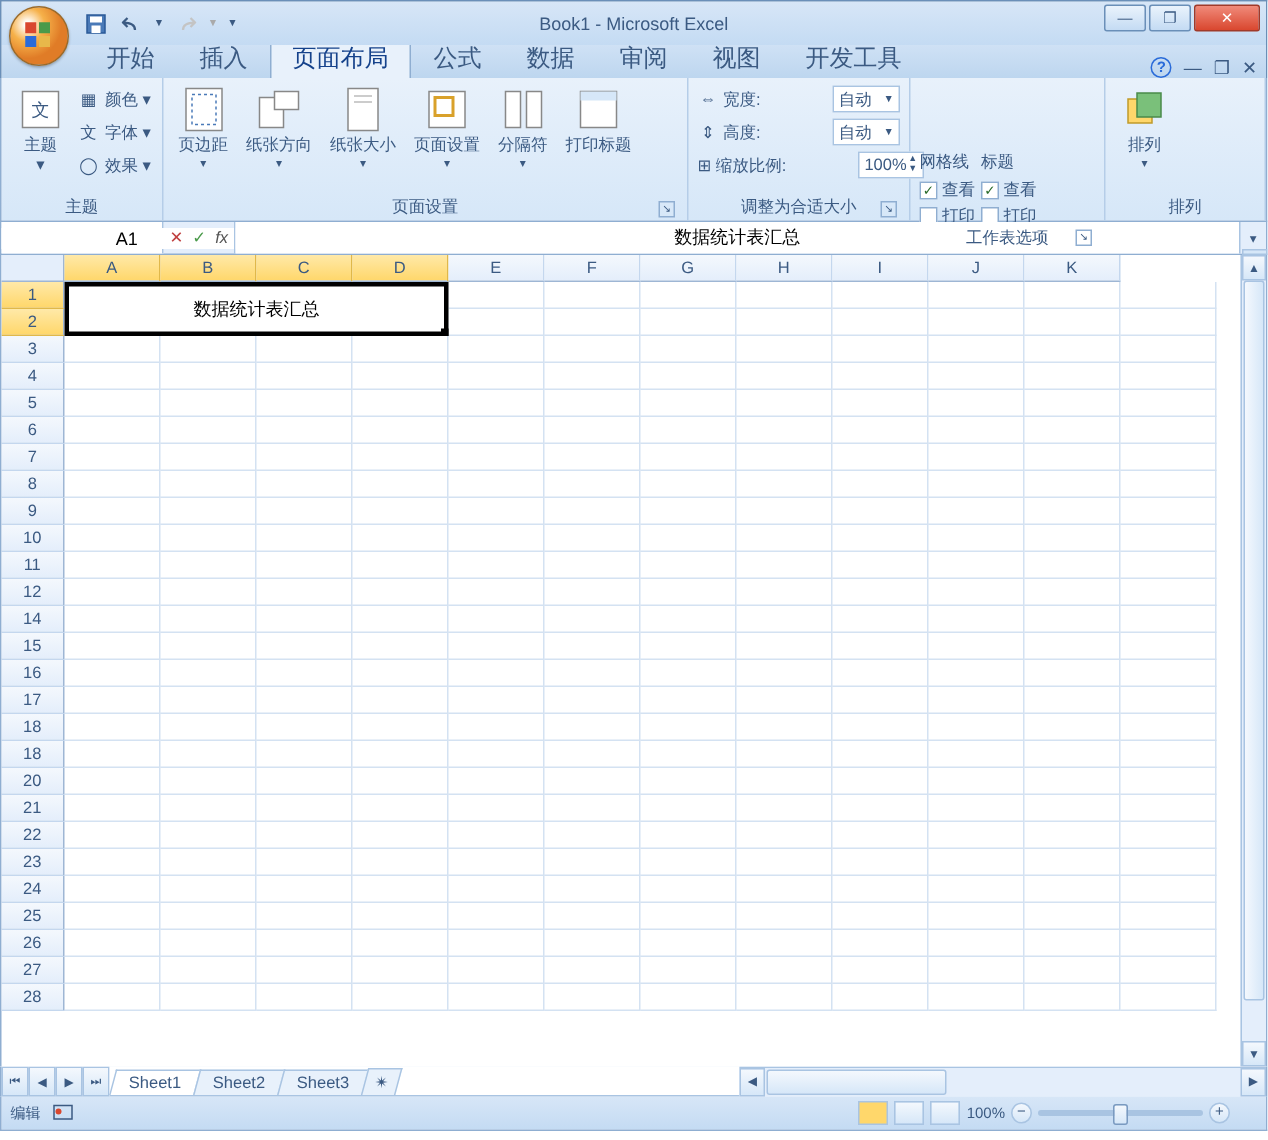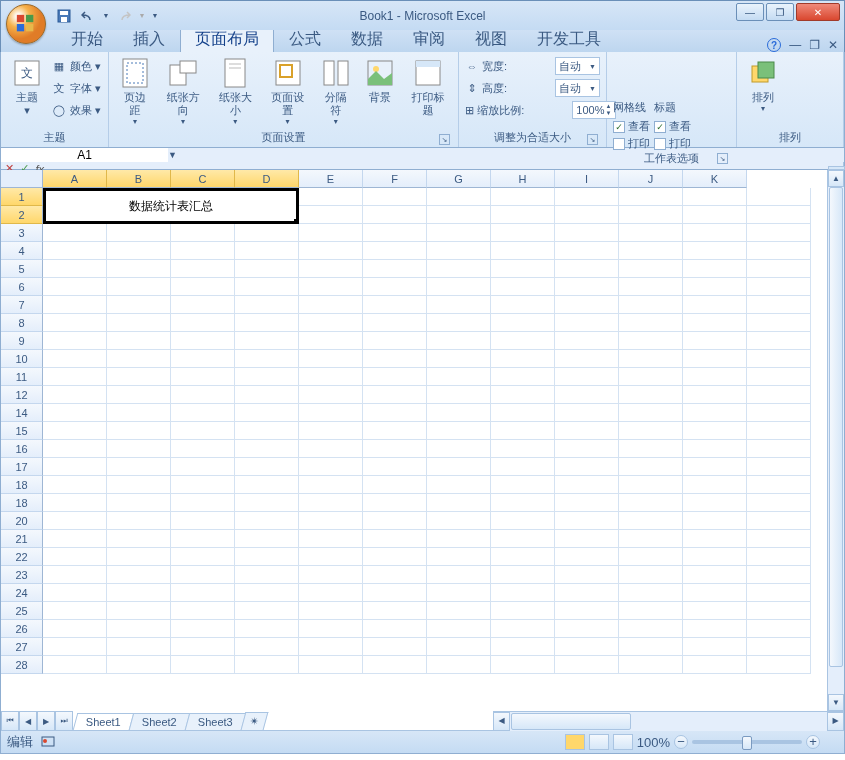--- a/index.html
+++ b/index.html
@@ -40,21 +40,21 @@
 .scale-val { width: 50px; height: 18px; border: 1px solid #a9c4e2; background: #fff; font-size: 11px; padding: 0 3px; display: flex; align-items: center; justify-content: space-between; margin-left: 45px; }
 .spin { display: flex; flex-direction: column; }
 .spin i { width: 8px; height: 7px; font-size: 6px; line-height: 6px; text-align: center; color: #3b5a82; font-style: normal; }
 
 .chk-col { display: flex; flex-direction: column; gap: 2px; padding-top: 2px; }
 .chk-col-header { font-size: 11px; color: #3b5a82; margin-bottom: 2px; margin-top: 43px; }
 .chk-row { display: flex; align-items: center; gap: 3px; font-size: 11px; color: #3b5a82; }
 .chk { width: 12px; height: 12px; border: 1px solid #8faed1; background: #fff; display: flex; align-items: center; justify-content: center; font-size: 9px; color: #2a6b2a; }
 
 
-.fbar { height: 22px; background: #e4eefb; border-left: 1px solid #8faed1; border-right: 1px solid #8faed1; border-bottom: 1px solid #8faed1; display: flex; align-items: stretch; flex-direction: column; }
+.fbar { height: 22px; background: #e4eefb; border-left: 1px solid #8faed1; border-right: 1px solid #8faed1; border-bottom: 1px solid #8faed1; display: flex; align-items: stretch; }
 .namebox { width: 108px; background: #fff; border-right: 1px solid #a9c4e2; display: flex; align-items: center; }
 .namebox input { flex: 1; border: none; padding: 0 6px; font-size: 12px; text-align: center; outline: none; }
 .namebox .dd { width: 14px; text-align: center; font-size: 9px; color: #3b5a82; }
 .fbtns { display: flex; align-items: center; border-right: 1px solid #a9c4e2; padding: 0 4px; gap: 6px; }
 .fbtns span { font-size: 11px; color: #888; }
 .finput { flex: 1; background: #fff; padding: 0 6px; font-size: 12px; display: flex; align-items: center; }
 .finput input { width: 100%; border: none; outline: none; font-size: 12px; text-align: center; }
 .fexp { width: 18px; background: #e4eefb; border-left: 1px solid #a9c4e2; display: flex; align-items: center; justify-content: center; font-size: 9px; color: #3b5a82; }
 
 
@@ -84,21 +84,21 @@
 .sheettab { padding: 2px 10px; font-size: 11px; color: #3b5a82; background: #e8f1fb; border: 1px solid #a9c4e2; border-bottom: none; margin-right: -1px; transform: skewX(-15deg); }
 .sheettab span { display: inline-block; transform: skewX(15deg); }
 .sheettab.active { background: #fff; font-weight: normal; }
 .sheettab.new { padding: 2px 6px; }
 .hsb { flex: 1; display: flex; background: #e4eefb; border-top: 1px solid #a9c4e2; }
 .hsb-l, .hsb-r { width: 17px; background: linear-gradient(#f4f8fd,#d6e7f8); border: 1px solid #a9c4e2; text-align: center; font-size: 8px; line-height: 16px; color: #3b5a82; }
 .hsb-th { flex: 0 0 120px; margin: 1px; background: linear-gradient(#f4f8fd,#d6e7f8); border: 1px solid #a9c4e2; border-radius: 2px; }
 .hsb-track { flex: 1; }
 
 
-.status { height: 23px; background: linear-gradient(#d7e6f7,#c4dbf3); border: 1px solid #8faed1; border-top: none; display: flex; align-items: center; font-size: 13px; color: #3b5a82; padding: 0 6px; gap: 8px; }
+.status { height: 23px; background: linear-gradient(#d7e6f7,#c4dbf3); border: 1px solid #8faed1; border-top: none; display: flex; align-items: center; font-size: 10px; color: #3b5a82; padding: 0 6px; gap: 8px; }
 .status-r { margin-left: auto; display: flex; align-items: center; gap: 4px; }
 .viewbtn { width: 20px; height: 16px; border: 1px solid #a9c4e2; background: linear-gradient(#f4f8fd,#d6e7f8); }
 .viewbtn.active { background: #ffd76b; }
 .zoom-slider { width: 110px; height: 4px; background: #a9c4e2; position: relative; border-radius: 2px; }
 .zoom-slider::after { content: ''; position: absolute; left: 50%; top: -4px; width: 8px; height: 12px; background: linear-gradient(#f4f8fd,#d6e7f8); border: 1px solid #7a9ac0; border-radius: 2px; transform: translateX(-50%); }
 .zoom-pm { width: 14px; height: 14px; border: 1px solid #a9c4e2; border-radius: 50%; background: linear-gradient(#f4f8fd,#d6e7f8); text-align: center; line-height: 12px; }
 </style>
 </head>
 <body>
 
@@ -225,30 +225,20 @@
         </div>
       <div class="big-btn">
           <div class="big-icon">
             <svg width="28" height="28" viewBox="0 0 28 28">
               <rect x="2" y="2" width="10" height="24" fill="#fff" stroke="#888"></rect>
               <rect x="16" y="2" width="10" height="24" fill="#fff" stroke="#888"></rect>
             </svg>
           </div>
           <div class="big-lbl">分隔符</div>
           <div style="font-size:8px;color:#3b5a82">▾</div>
-        </div>
-      <div class="big-btn">
-          <div class="big-icon">
-            <svg width="28" height="28" viewBox="0 0 28 28">
-              <rect x="2" y="2" width="24" height="24" fill="#e8f1fb" stroke="#888"></rect>
-              <circle cx="10" cy="10" r="3" fill="#ffd76b"></circle>
-              <path d="M2 20 L10 12 L18 20 L26 14 L26 26 L2 26 Z" fill="#7ac07a"></path>
-            </svg>
-          </div>
-          <div class="big-lbl">背景</div>
         </div>
       <div class="big-btn">
           <div class="big-icon">
             <svg width="28" height="28" viewBox="0 0 28 28">
               <rect x="2" y="2" width="24" height="24" fill="#fff" stroke="#888"></rect>
               <rect x="2" y="2" width="24" height="6" fill="#d6e7f8"></rect>
             </svg>
           </div>
           <div class="big-lbl">打印标题</div>
         </div>

